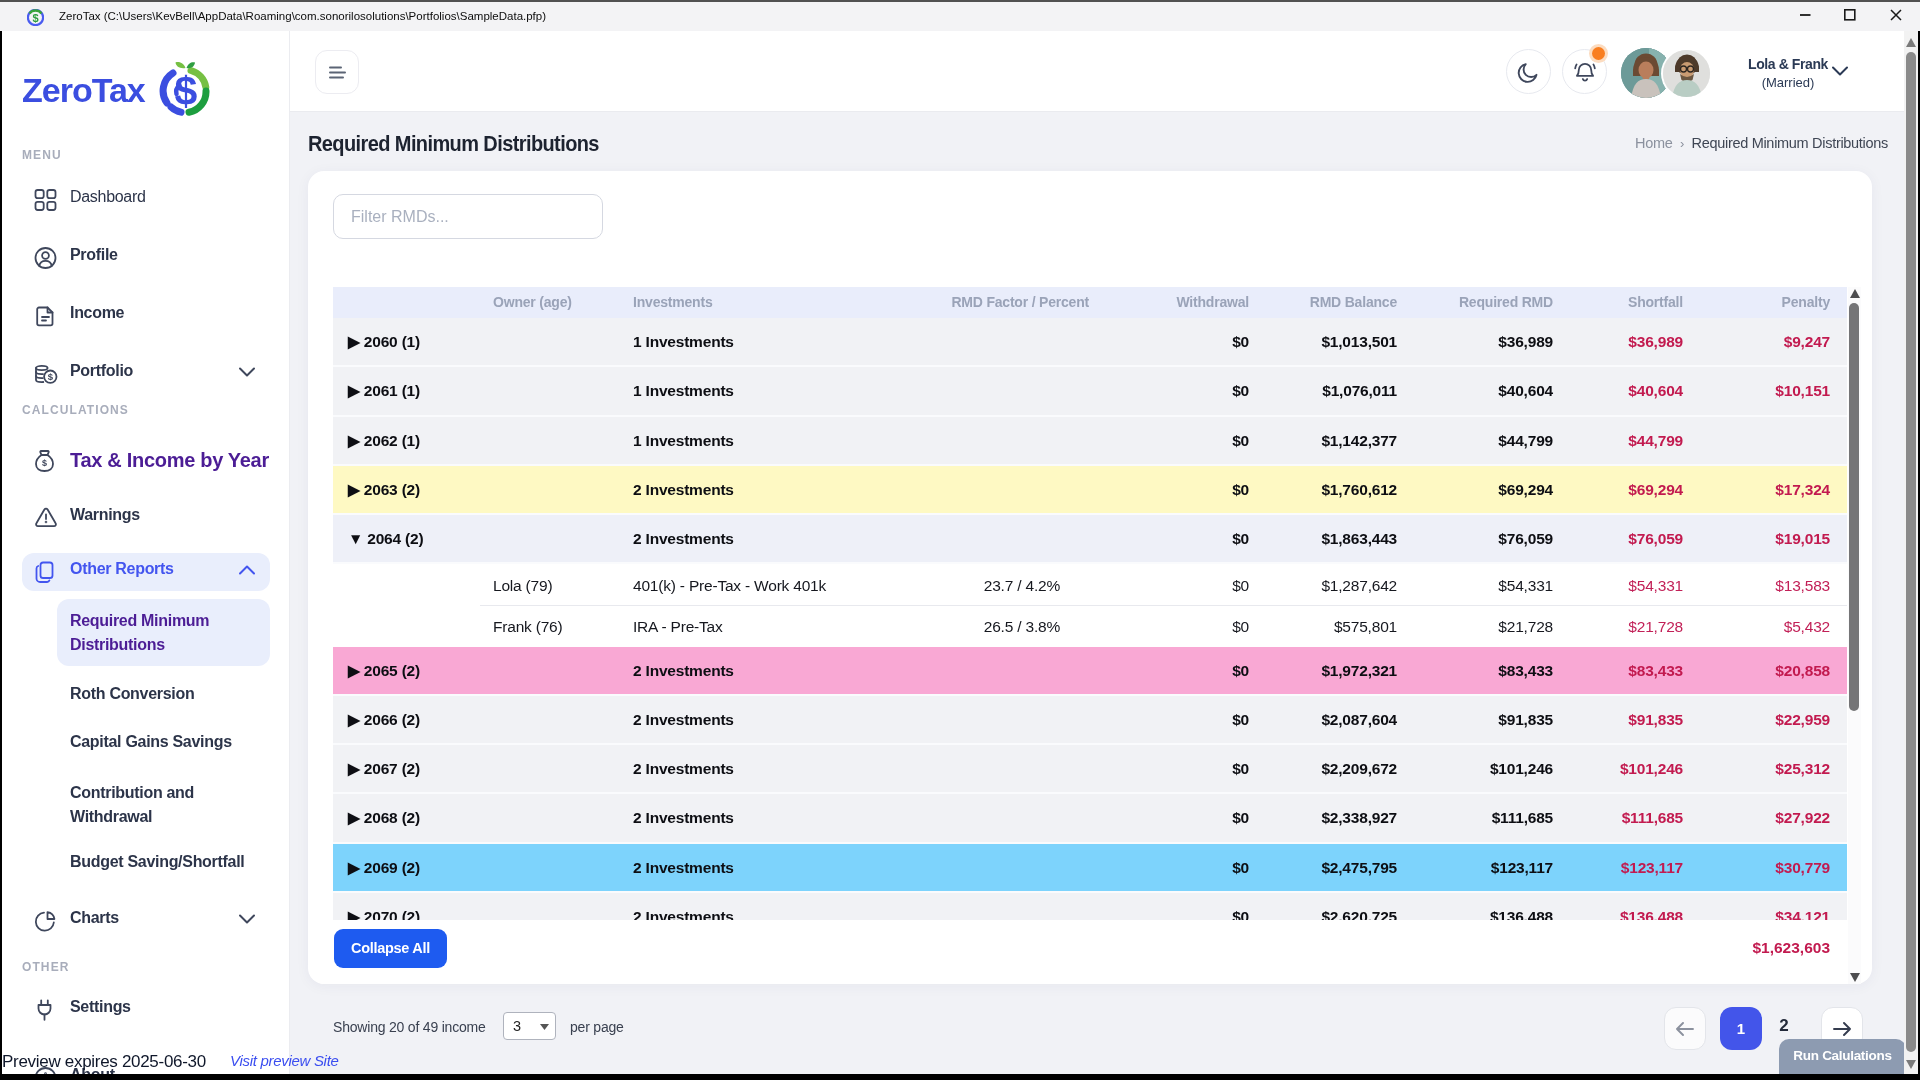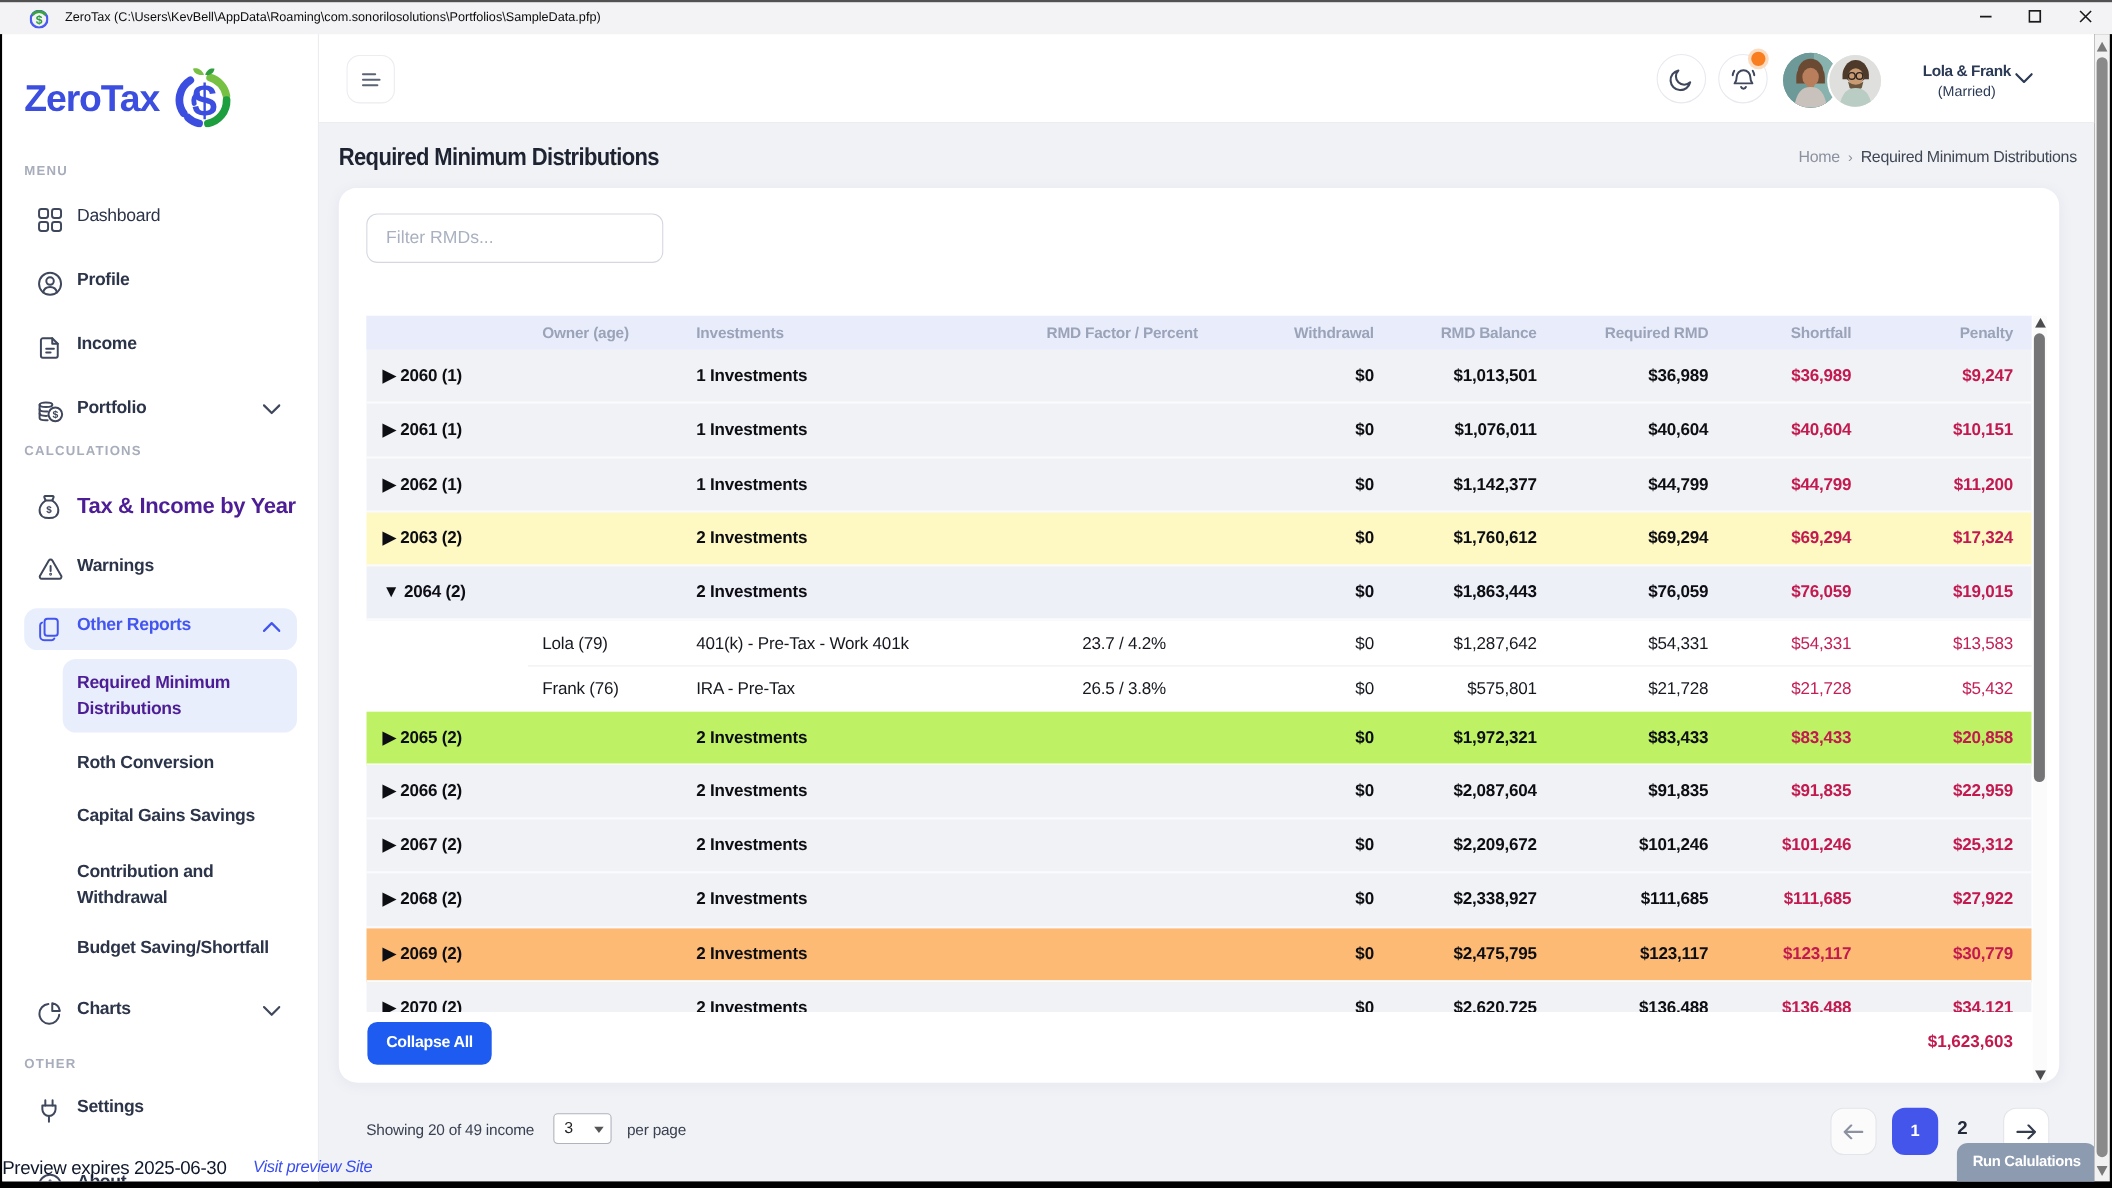--- a/index.html
+++ b/index.html
@@ -329,21 +329,20 @@
         <div class="cell b r crimson" style="left:1150px; width:200px;">$40,604</div>
         <div class="cell b r crimson" style="left:1297px; width:200px;">$10,151</div>
       </div>
       <div class="row prow" style="top:98.6px; background:#f1f2f5;">
         <div class="cell b" style="left:15px;"><span class="tri">▶</span> 2062 (1)</div>
         <div class="cell b" style="left:300px;">1 Investments</div>
         <div class="cell b r" style="left:756px; width:160px;">$0</div>
         <div class="cell b r" style="left:864px; width:200px;">$1,142,377</div>
         <div class="cell b r" style="left:1020px; width:200px;">$44,799</div>
         <div class="cell b r crimson" style="left:1150px; width:200px;">$44,799</div>
-        <div class="cell b r crimson" style="left:1297px; width:200px;">$11,200</div>
       </div>
       <div class="row prow" style="top:147.9px; background:#fef9c3;">
         <div class="cell b" style="left:15px;"><span class="tri">▶</span> 2063 (2)</div>
         <div class="cell b" style="left:300px;">2 Investments</div>
         <div class="cell b r" style="left:756px; width:160px;">$0</div>
         <div class="cell b r" style="left:864px; width:200px;">$1,760,612</div>
         <div class="cell b r" style="left:1020px; width:200px;">$69,294</div>
         <div class="cell b r crimson" style="left:1150px; width:200px;">$69,294</div>
         <div class="cell b r crimson" style="left:1297px; width:200px;">$17,324</div>
       </div>
@@ -370,21 +369,21 @@
       <div class="row sub" style="top:287.5px;">
         <div class="cell subtxt" style="left:160px;">Frank (76)</div>
         <div class="cell subtxt" style="left:300px;">IRA - Pre-Tax</div>
         <div class="cell subtxt r" style="left:507px; width:220px;">26.5 / 3.8%</div>
         <div class="cell subtxt r" style="left:756px; width:160px;">$0</div>
         <div class="cell subtxt r" style="left:864px; width:200px;">$575,801</div>
         <div class="cell subtxt r" style="left:1020px; width:200px;">$21,728</div>
         <div class="cell subcrim r" style="left:1150px; width:200px;">$21,728</div>
         <div class="cell subcrim r" style="left:1297px; width:200px;">$5,432</div>
       </div>
-      <div class="row prow" style="top:328.5px; background:#bef264;">
+      <div class="row prow" style="top:328.5px; background:#f9a8d4;">
         <div class="cell b" style="left:15px;"><span class="tri">▶</span> 2065 (2)</div>
         <div class="cell b" style="left:300px;">2 Investments</div>
         <div class="cell b r" style="left:756px; width:160px;">$0</div>
         <div class="cell b r" style="left:864px; width:200px;">$1,972,321</div>
         <div class="cell b r" style="left:1020px; width:200px;">$83,433</div>
         <div class="cell b r crimson" style="left:1150px; width:200px;">$83,433</div>
         <div class="cell b r crimson" style="left:1297px; width:200px;">$20,858</div>
       </div>
       <div class="row prow" style="top:377.8px; background:#f1f2f5;">
         <div class="cell b" style="left:15px;"><span class="tri">▶</span> 2066 (2)</div>
@@ -406,21 +405,21 @@
       </div>
       <div class="row prow" style="top:476.4px; background:#f1f2f5;">
         <div class="cell b" style="left:15px;"><span class="tri">▶</span> 2068 (2)</div>
         <div class="cell b" style="left:300px;">2 Investments</div>
         <div class="cell b r" style="left:756px; width:160px;">$0</div>
         <div class="cell b r" style="left:864px; width:200px;">$2,338,927</div>
         <div class="cell b r" style="left:1020px; width:200px;">$111,685</div>
         <div class="cell b r crimson" style="left:1150px; width:200px;">$111,685</div>
         <div class="cell b r crimson" style="left:1297px; width:200px;">$27,922</div>
       </div>
-      <div class="row prow" style="top:525.7px; background:#fdba74;">
+      <div class="row prow" style="top:525.7px; background:#7dd3fc;">
         <div class="cell b" style="left:15px;"><span class="tri">▶</span> 2069 (2)</div>
         <div class="cell b" style="left:300px;">2 Investments</div>
         <div class="cell b r" style="left:756px; width:160px;">$0</div>
         <div class="cell b r" style="left:864px; width:200px;">$2,475,795</div>
         <div class="cell b r" style="left:1020px; width:200px;">$123,117</div>
         <div class="cell b r crimson" style="left:1150px; width:200px;">$123,117</div>
         <div class="cell b r crimson" style="left:1297px; width:200px;">$30,779</div>
       </div>
       <div class="row prow" style="top:575.0px; background:#f1f2f5;">
         <div class="cell b" style="left:15px;"><span class="tri">▶</span> 2070 (2)</div>

